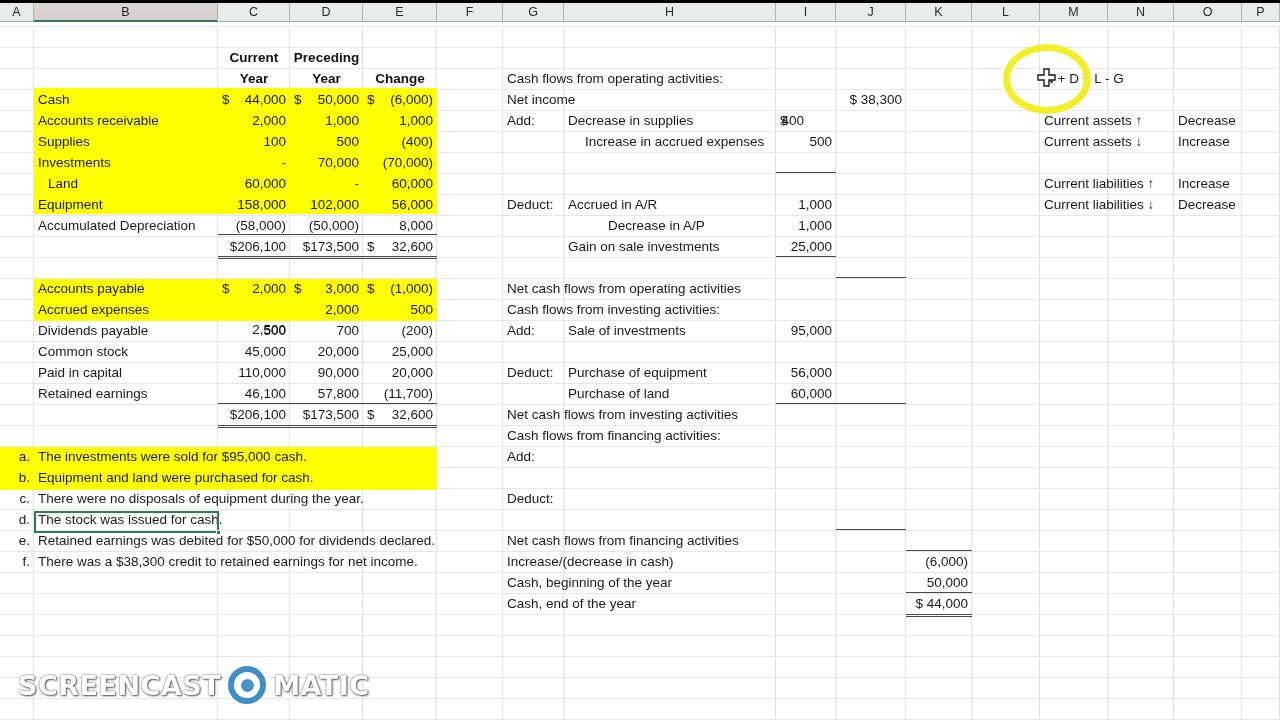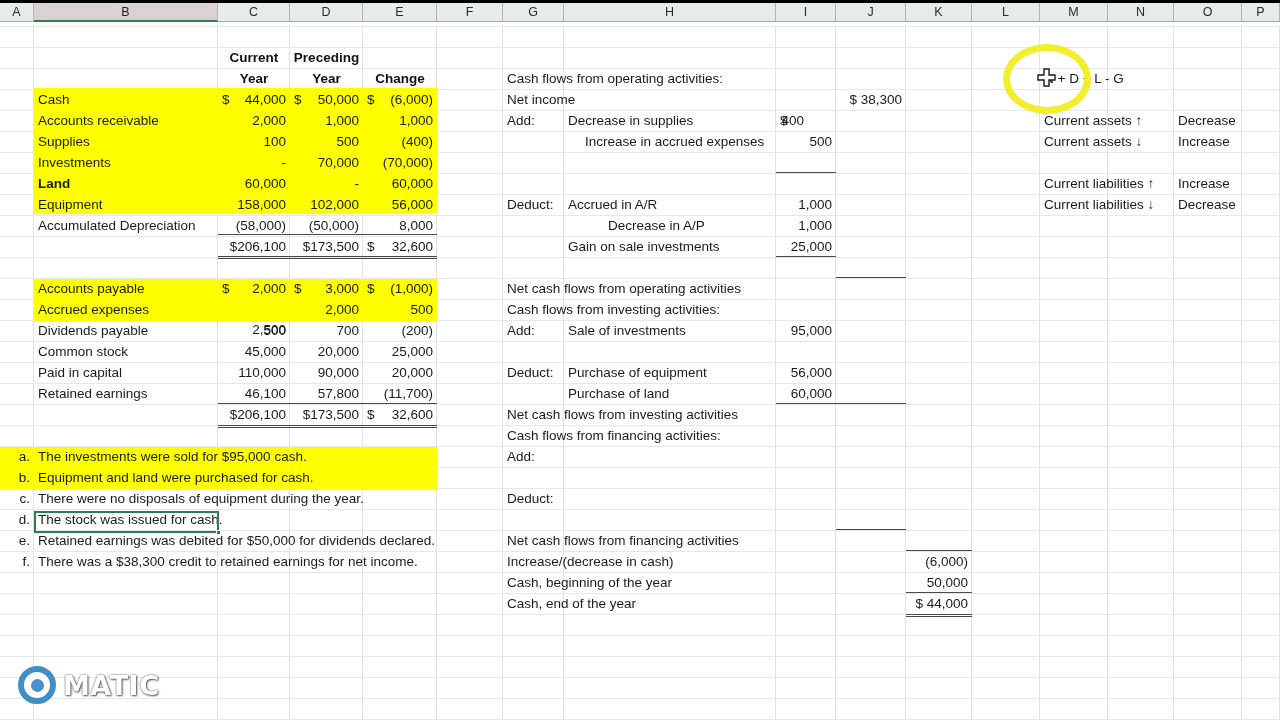--- a/index.html
+++ b/index.html
@@ -251,21 +251,21 @@
       <div class="cell r" style="left: 290px; width: 73px; top: 110px;">1,000</div>
       <div class="cell r" style="left: 363px; width: 74px; top: 110px;">1,000</div>
       <div class="cell l" style="left: 34px; width: 184px; top: 131px;">Supplies</div>
       <div class="cell r" style="left: 218px; width: 72px; top: 131px;">100</div>
       <div class="cell r" style="left: 290px; width: 73px; top: 131px;">500</div>
       <div class="cell r" style="left: 363px; width: 74px; top: 131px;">(400)</div>
       <div class="cell l" style="left: 34px; width: 184px; top: 152px;">Investments</div>
       <div class="cell r" style="left: 218px; width: 72px; top: 152px;">-</div>
       <div class="cell r" style="left: 290px; width: 73px; top: 152px;">70,000</div>
       <div class="cell r" style="left: 363px; width: 74px; top: 152px;">(70,000)</div>
-      <div class="cell l" style="left: 34px; width: 184px; top: 173px; font-weight: bold;">Land</div>
+      <div class="cell l" style="left: 44px; width: 184px; top: 173px;">Land</div>
       <div class="cell r" style="left: 218px; width: 72px; top: 173px;">60,000</div>
       <div class="cell r" style="left: 290px; width: 73px; top: 173px;">-</div>
       <div class="cell r" style="left: 363px; width: 74px; top: 173px;">60,000</div>
       <div class="cell l" style="left: 34px; width: 184px; top: 194px;">Equipment</div>
       <div class="cell r" style="left: 218px; width: 72px; top: 194px;">158,000</div>
       <div class="cell r" style="left: 290px; width: 73px; top: 194px;">102,000</div>
       <div class="cell r" style="left: 363px; width: 74px; top: 194px;">56,000</div>
       <div class="cell l" style="left: 34px; width: 184px; top: 215px;">Accumulated Depreciation</div>
       <div class="cell r" style="left: 218px; width: 72px; top: 215px;">(58,000)</div>
       <div class="cell r" style="left: 290px; width: 73px; top: 215px;">(50,000)</div>
@@ -392,20 +392,21 @@
     </div>
 
   <div class="circle-annot" style="left:1003px; top:44px; width:88px; height:70px;"></div>
 
   <svg class="cursor-plus" style="left:1037px; top:68px;" viewBox="0 0 19 19">
     <path d="M7 1 h5 v6 h6 v5 h-6 v6 h-5 v-6 h-6 v-5 h6 z" fill="#ffffff" stroke="#1a1a1a" stroke-width="1.4" stroke-linejoin="miter"></path>
   </svg>
 
   <div class="watermark">
     <div class="wm-row">
+      <span class="wm-big">SCREENCAST</span>
       <span class="wm-logo">
           <span class="wm-dot"></span>
         </span>
       <span class="wm-big">MATIC</span>
     </div>
   </div>
 
 </div>
 
 </body></html>

